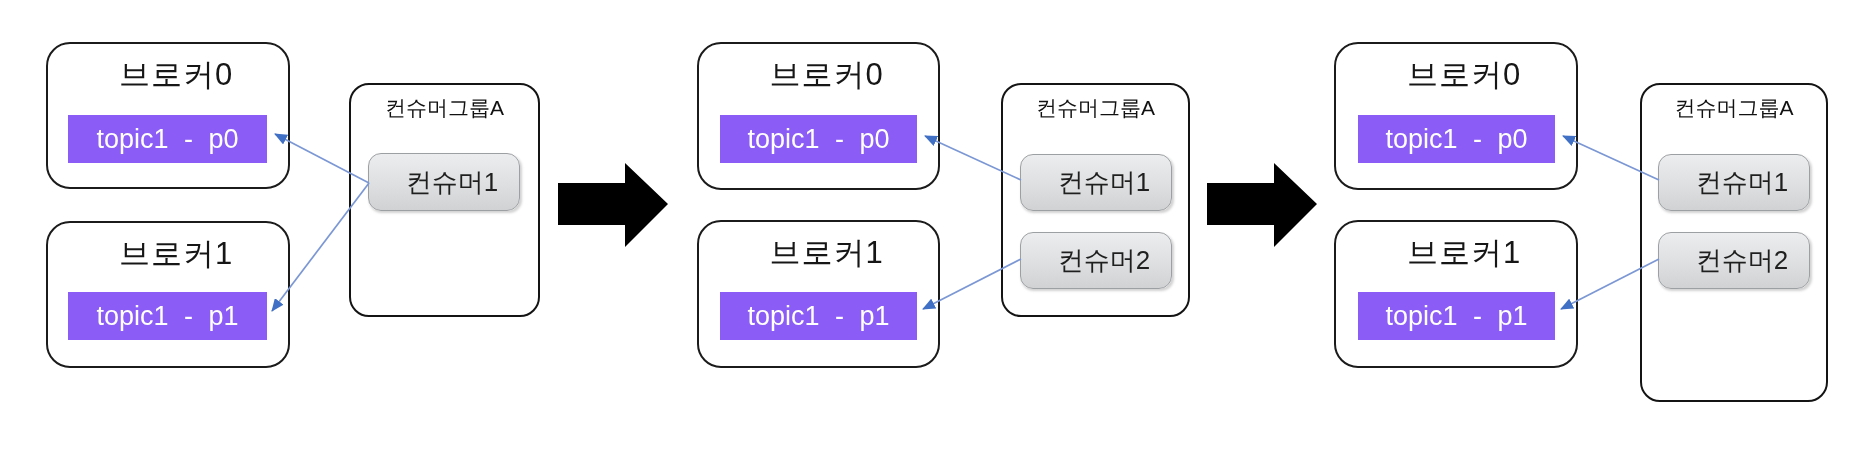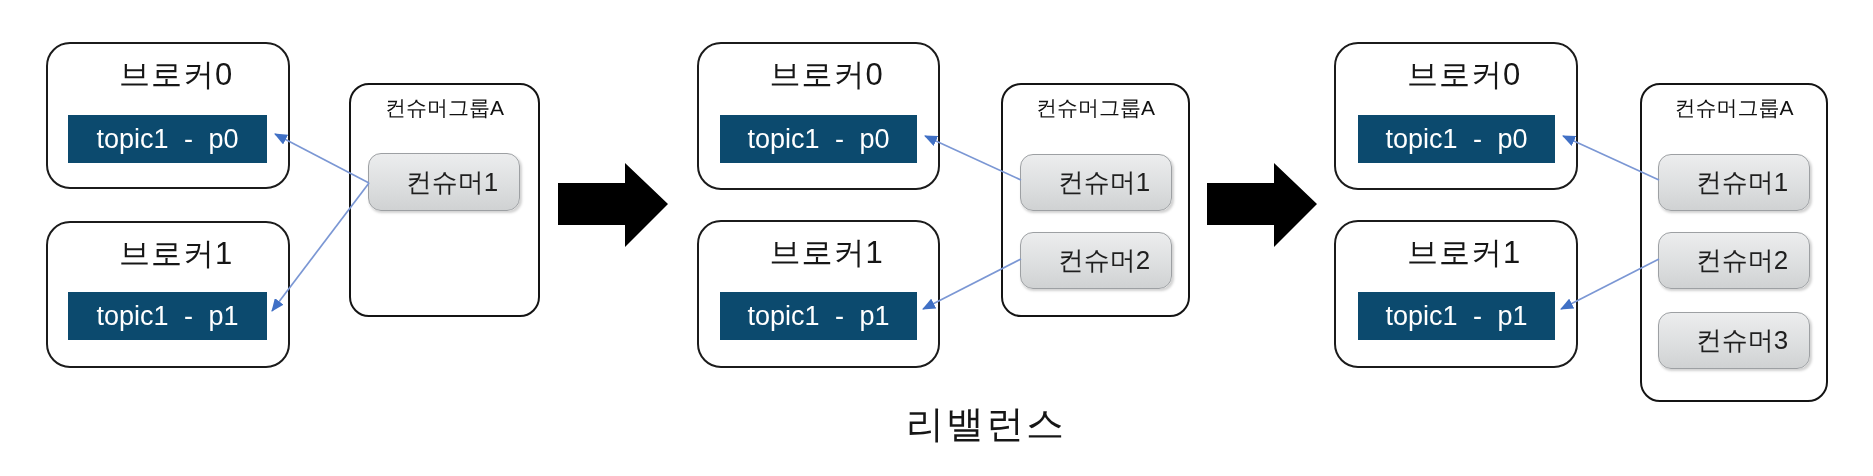--- a/index.html
+++ b/index.html
@@ -16,21 +16,21 @@
     border:2.5px solid #1b1b1b;
     border-radius:24px;
   }
   .broker-title{
     position:absolute;left:16px;right:0;top:10px;
     text-align:center;
     font-size:31px;color:#161616;
     letter-spacing:1px;
   }
   .partition{
-    background:#0c4a6e;
+    background:#8b5cf6;
     color:#ffffff;
     font-size:27px;
     text-align:center;
     display:flex;align-items:center;justify-content:center;
     word-spacing:8px;
   }
   .group{
     background:#ffffff;
     border:2.5px solid #141414;
     border-radius:20px;
@@ -108,33 +108,31 @@
   <div class="abs broker" style="left:1334px;top:220px;width:244px;height:148px;">
     <div class="broker-title">브로커1</div>
   </div>
   <div class="abs partition" style="left:1358px;top:292px;width:197px;height:48px;">topic1 - p1</div>
 
   <div class="abs group" style="left:1640px;top:83px;width:188px;height:319px;">
     <div class="group-title">컨슈머그룹A</div>
   </div>
   <div class="abs consumer" style="left:1658px;top:154px;width:152px;height:57px;">컨슈머1</div>
   <div class="abs consumer" style="left:1658px;top:232px;width:152px;height:57px;">컨슈머2</div>
-  <div class="abs consumer" style="left:1658px;top:312px;width:152px;height:57px;">컨슈머3</div>
 
   <svg class="overlay" width="1873" height="476" viewBox="0 0 1873 476">
     <defs>
       <marker id="ah" markerUnits="userSpaceOnUse" markerWidth="13" markerHeight="11" refX="12" refY="5.5" orient="auto">
         <polygon points="0,0 13,5.5 0,11" fill="#4070C5"></polygon>
       </marker>
     </defs>
     <g stroke="#7B97D4" stroke-width="1.7" fill="none">
       <line x1="369" y1="183" x2="275" y2="134" marker-end="url(#ah)"></line>
       <line x1="369" y1="183" x2="272" y2="311" marker-end="url(#ah)"></line>
       <line x1="1021" y1="180" x2="925" y2="136" marker-end="url(#ah)"></line>
       <line x1="1021" y1="259" x2="923" y2="309" marker-end="url(#ah)"></line>
       <line x1="1659" y1="180" x2="1563" y2="136" marker-end="url(#ah)"></line>
       <line x1="1659" y1="259" x2="1561" y2="309" marker-end="url(#ah)"></line>
     </g>
   </svg>
 
-  <div class="abs caption" style="left:906px;top:399px;">리밸런스</div>
 
 </div>
 
 </body></html>

